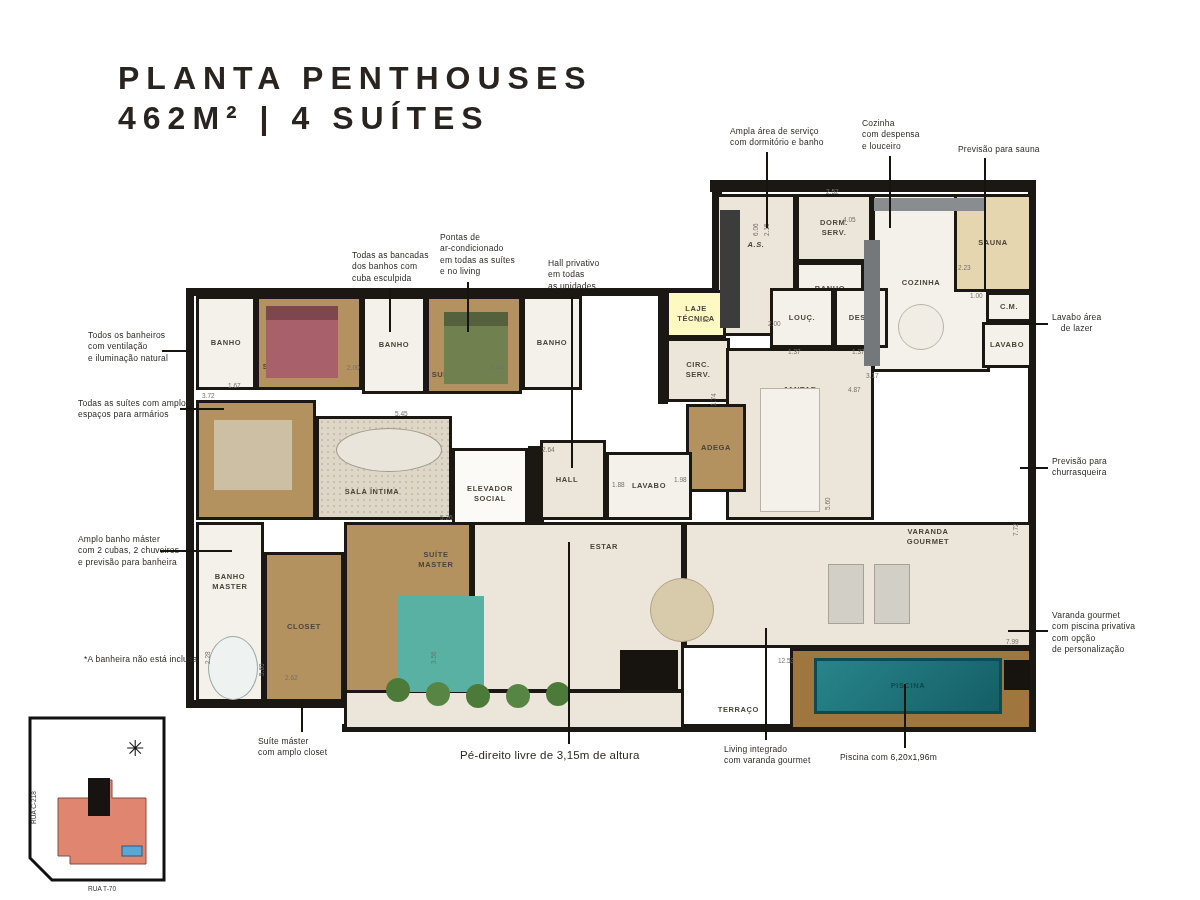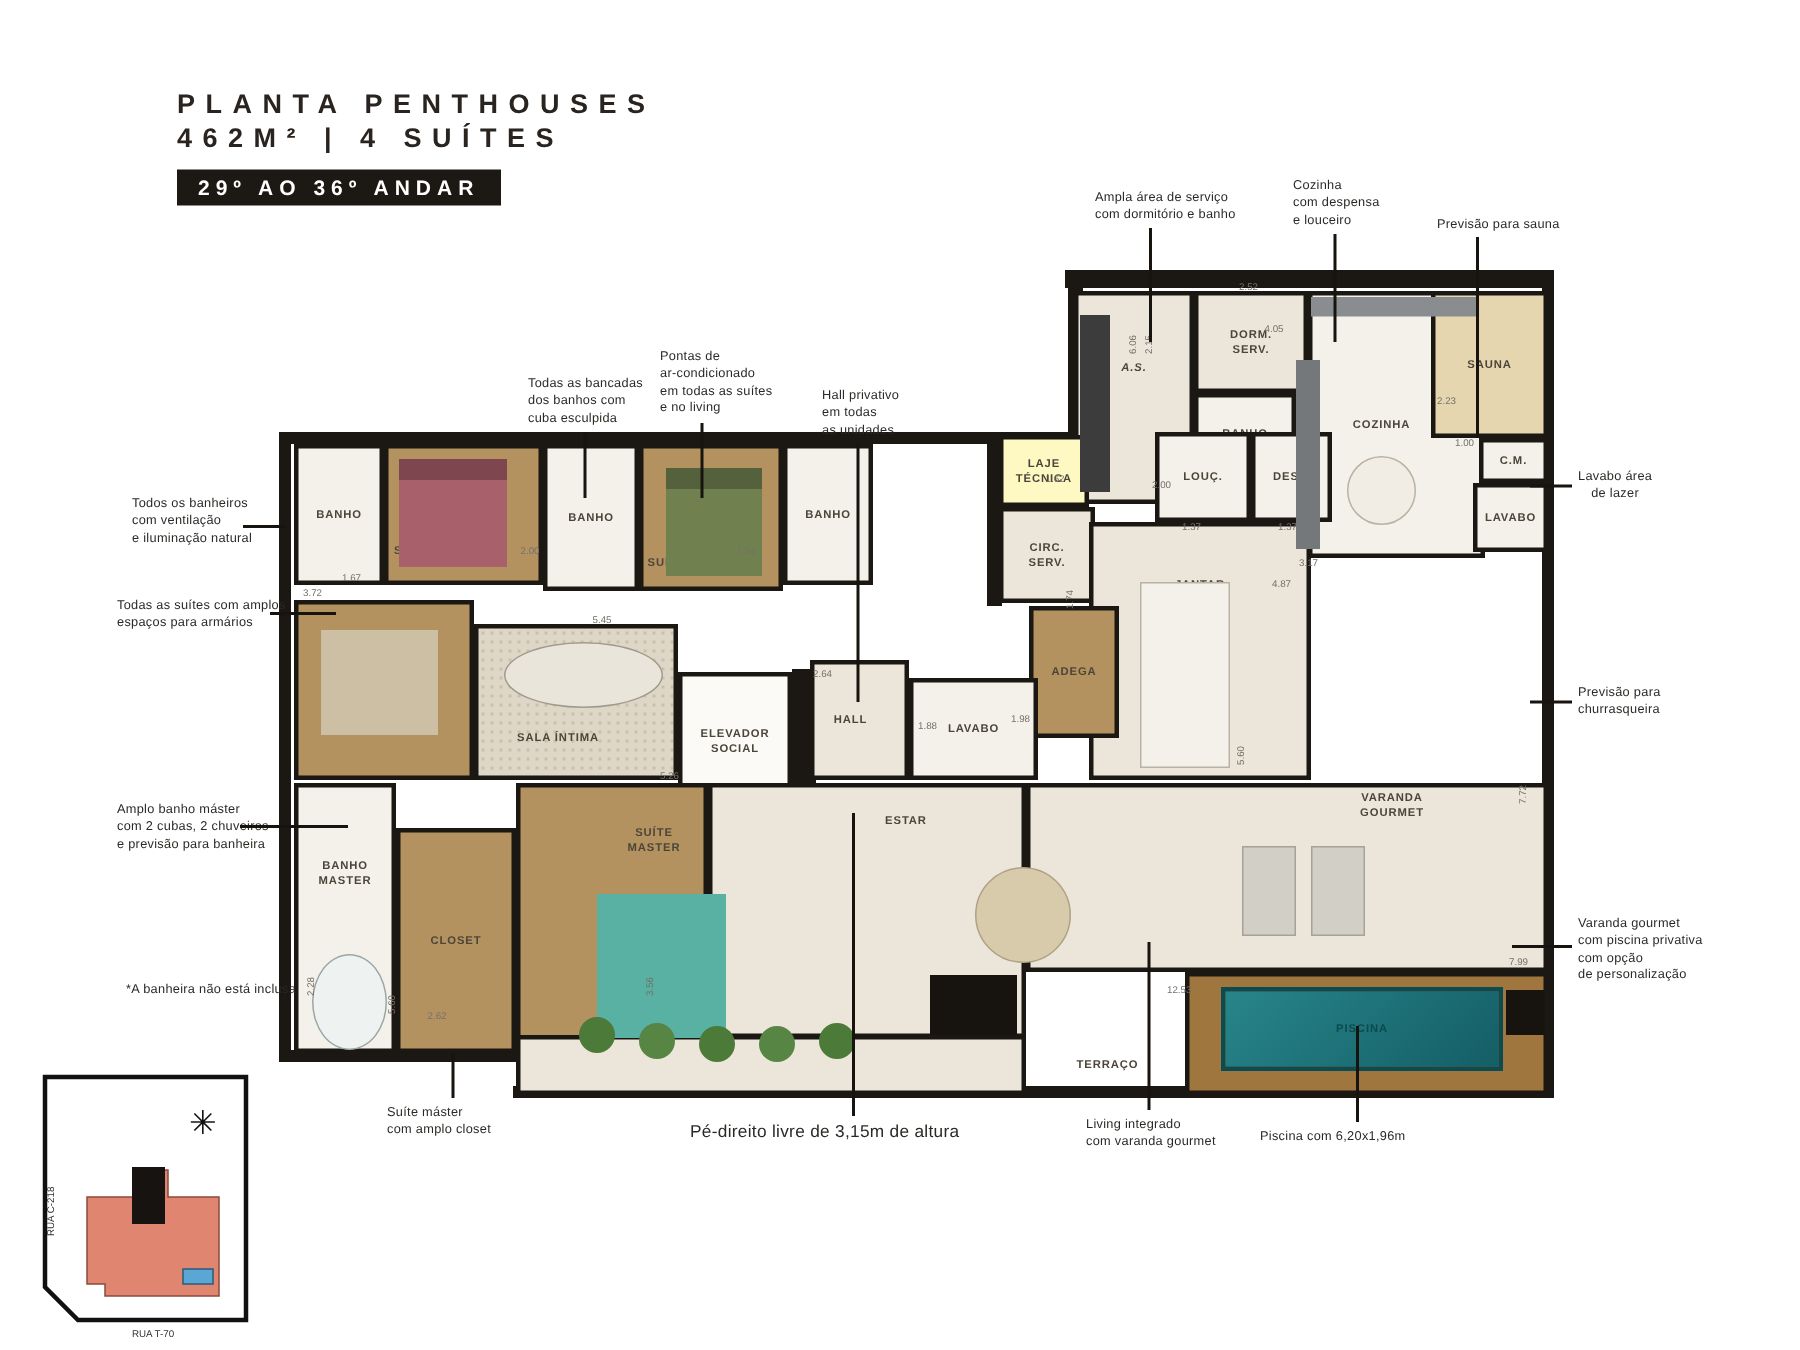--- a/index.html
+++ b/index.html
@@ -3,21 +3,21 @@
 <meta charset="utf-8">
 <style>
   html,body{margin:0;padding:0}
   body{
     width:1200px;height:900px;position:relative;overflow:hidden;
     background:#ffffff;font-family:"Liberation Sans",sans-serif;
   }
   
   .hdr{position:absolute;left:118px;top:58px}
   .hdr h1{
-    margin:0;font-size:18px;line-height:1.25;font-weight:bold;
+    margin:0;font-size:32px;line-height:1.25;font-weight:bold;
     letter-spacing:7px;color:#29241f;
   }
   .badge{
     display:inline-block;margin-top:10px;padding:4px 14px;
     background:#1c1813;color:#ffffff;font-size:14px;font-weight:bold;
     letter-spacing:4px;
   }
   .footnote{margin-top:10px;font-size:10px;letter-spacing:.4px;color:#2e2a24}
   
   .plan{position:absolute;left:0;top:0;width:1200px;height:900px}
@@ -32,21 +32,20 @@
         white-space:pre-line;letter-spacing:.2px}
   .callout-line{position:absolute;background:#17140f}
   .keyplan{position:absolute;left:22px;top:712px}
 </style>
 </head>
 <body>
 
 <div class="hdr">
   <h1><span>PLANTA PENTHOUSES</span><br>
   <span>462M² | 4 SUÍTES</span></h1>
-  <div class="badge">29º AO 36º ANDAR</div>
 </div>
 
 <div class="plan">
     <div class="wall" style="left: 710px; top: 180px; width: 326px; height: 12px;"></div>
     <div class="wall" style="left: 186px; top: 288px; width: 530px; height: 8px;"></div>
     <div class="wall" style="left: 186px; top: 288px; width: 8px; height: 420px;"></div>
     <div class="wall" style="left: 1028px; top: 186px; width: 8px; height: 546px;"></div>
     <div class="wall" style="left: 186px; top: 700px; width: 164px; height: 8px;"></div>
     <div class="wall" style="left: 342px; top: 724px; width: 694px; height: 8px;"></div>
     <div class="wall" style="left: 528px; top: 446px; width: 16px; height: 76px;"></div>

